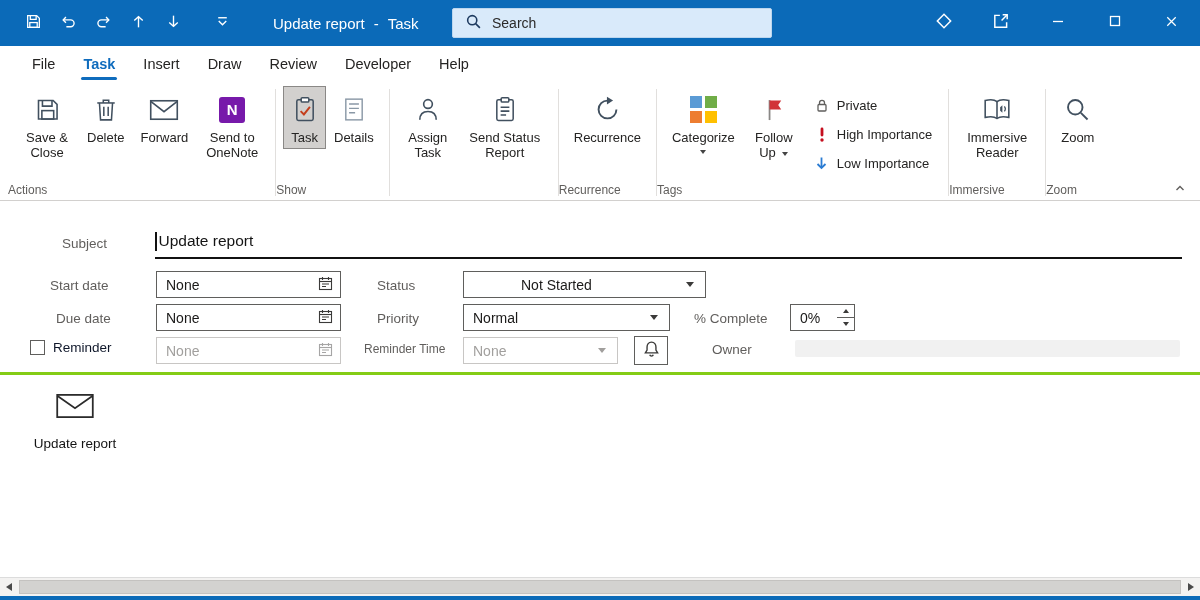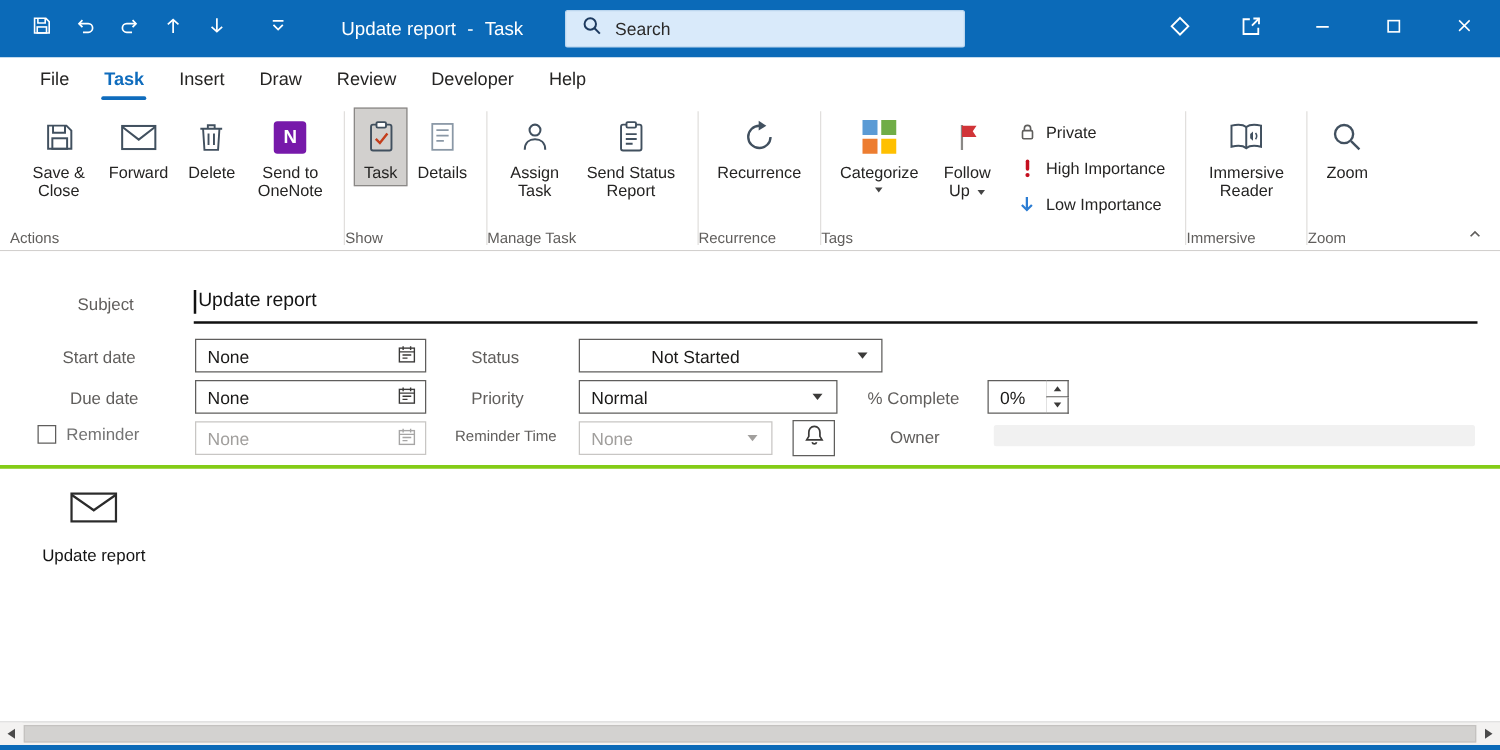--- a/index.html
+++ b/index.html
@@ -200,38 +200,38 @@
             <svg width="27" height="27" viewBox="0 0 24 24" fill="none" stroke="#41505f" stroke-width="1.4">
               <path d="M4 4 H17 L20.5 7.5 V20.5 H4 Z"></path>
               <path d="M7.5 4 V9 H16 V4"></path>
               <rect x="7" y="13" width="10.5" height="7.5"></rect>
             </svg>
           </span>
         <span class="lbl"><span>Save &amp; Close</span></span>
       </div>
       <div class="rbtn">
         <span class="ricon">
-            <svg width="30" height="24" viewBox="0 0 26 20" fill="none" stroke="#41505f" stroke-width="1.4">
-              <rect x="1.5" y="2" width="23" height="16"></rect>
-              <path d="M1.5 2.5 L13 11.5 L24.5 2.5"></path>
-            </svg>
-          </span>
-        <span class="lbl"><span>Forward</span></span>
-      </div>
-      <div class="rbtn">
-        <span class="ricon">
             <svg width="24" height="27" viewBox="0 0 22 24" fill="none" stroke="#41505f" stroke-width="1.4">
               <path d="M3 6 H19"></path>
               <path d="M8.5 6 V3.5 H13.5 V6"></path>
               <path d="M5 6 L6 21.5 H16 L17 6"></path>
               <path d="M9 9.5 V18 M13 9.5 V18"></path>
             </svg>
           </span>
         <span class="lbl"><span>Delete</span></span>
       </div>
+      <div class="rbtn">
+        <span class="ricon">
+            <svg width="30" height="24" viewBox="0 0 26 20" fill="none" stroke="#41505f" stroke-width="1.4">
+              <rect x="1.5" y="2" width="23" height="16"></rect>
+              <path d="M1.5 2.5 L13 11.5 L24.5 2.5"></path>
+            </svg>
+          </span>
+        <span class="lbl"><span>Forward</span></span>
+      </div>
       <div class="rbtn w56">
         <span class="ricon">
             <span class="onenote-badge">N</span>
           </span>
         <span class="lbl"><span>Send to OneNote</span></span>
       </div>
       <div class="rgroup-caption">Actions</div>
     </div>
     <div class="rsep"></div>
 
@@ -272,21 +272,20 @@
       <div class="rbtn w74">
         <span class="ricon">
             <svg width="24" height="27" viewBox="0 0 22 24" fill="none" stroke="#41505f" stroke-width="1.4">
               <rect x="3.5" y="3" width="15" height="19" rx="1.5"></rect>
               <rect x="7.5" y="1.2" width="7" height="4" rx="1" fill="#fff"></rect>
               <path d="M7 10 H15 M7 13.5 H15 M7 17 H12"></path>
             </svg>
           </span>
         <span class="lbl"><span>Send Status Report</span></span>
       </div>
-      <div class="rgroup-caption">Manage Task</div>
     </div>
     <div class="rsep"></div>
 
     <div class="rgroup">
       <div class="rbtn">
         <span class="ricon">
             <svg width="29" height="29" viewBox="0 0 26 26" fill="none" stroke="#41505f" stroke-width="1.7">
               <path d="M13 5 A8 8 0 1 0 21 13"></path>
               <polygon points="12.5,1.5 18,5 12.5,8.5" fill="#41505f" stroke="none"></polygon>
             </svg>
@@ -442,21 +441,21 @@
     <div class="spinner" style="left:837px; top:103px;">
       <span class="spin-btn">
           <span class="tri-u"></span>
         </span>
       <span class="spin-btn dn">
           <span class="tri-d"></span>
         </span>
     </div>
 
     <span class="checkbox" style="left:30px; top:139px;"></span>
-    <span class="flabel" style="left:53px; top:139px; color:#737373;">Reminder</span>
+    <span class="flabel" style="left:53px; top:139px; color:#0f172a;">Reminder</span>
     <div class="field disabled" style="left:156px; top:136px; width:185px;">
       <span class="val">None</span>
       <span class="endbtn">
           <span><svg width="15" height="15" viewBox="0 0 15 15" fill="none" stroke="#3b3a39" stroke-width="1.1">
               <rect x="1.5" y="2.5" width="12" height="11"></rect>
               <path d="M1.5 5.5 H13.5"></path>
               <path d="M4.5 1 V4 M10.5 1 V4"></path>
               <path d="M4 8 H11 M4 10.5 H8"></path>
             </svg></span>
         </span>

